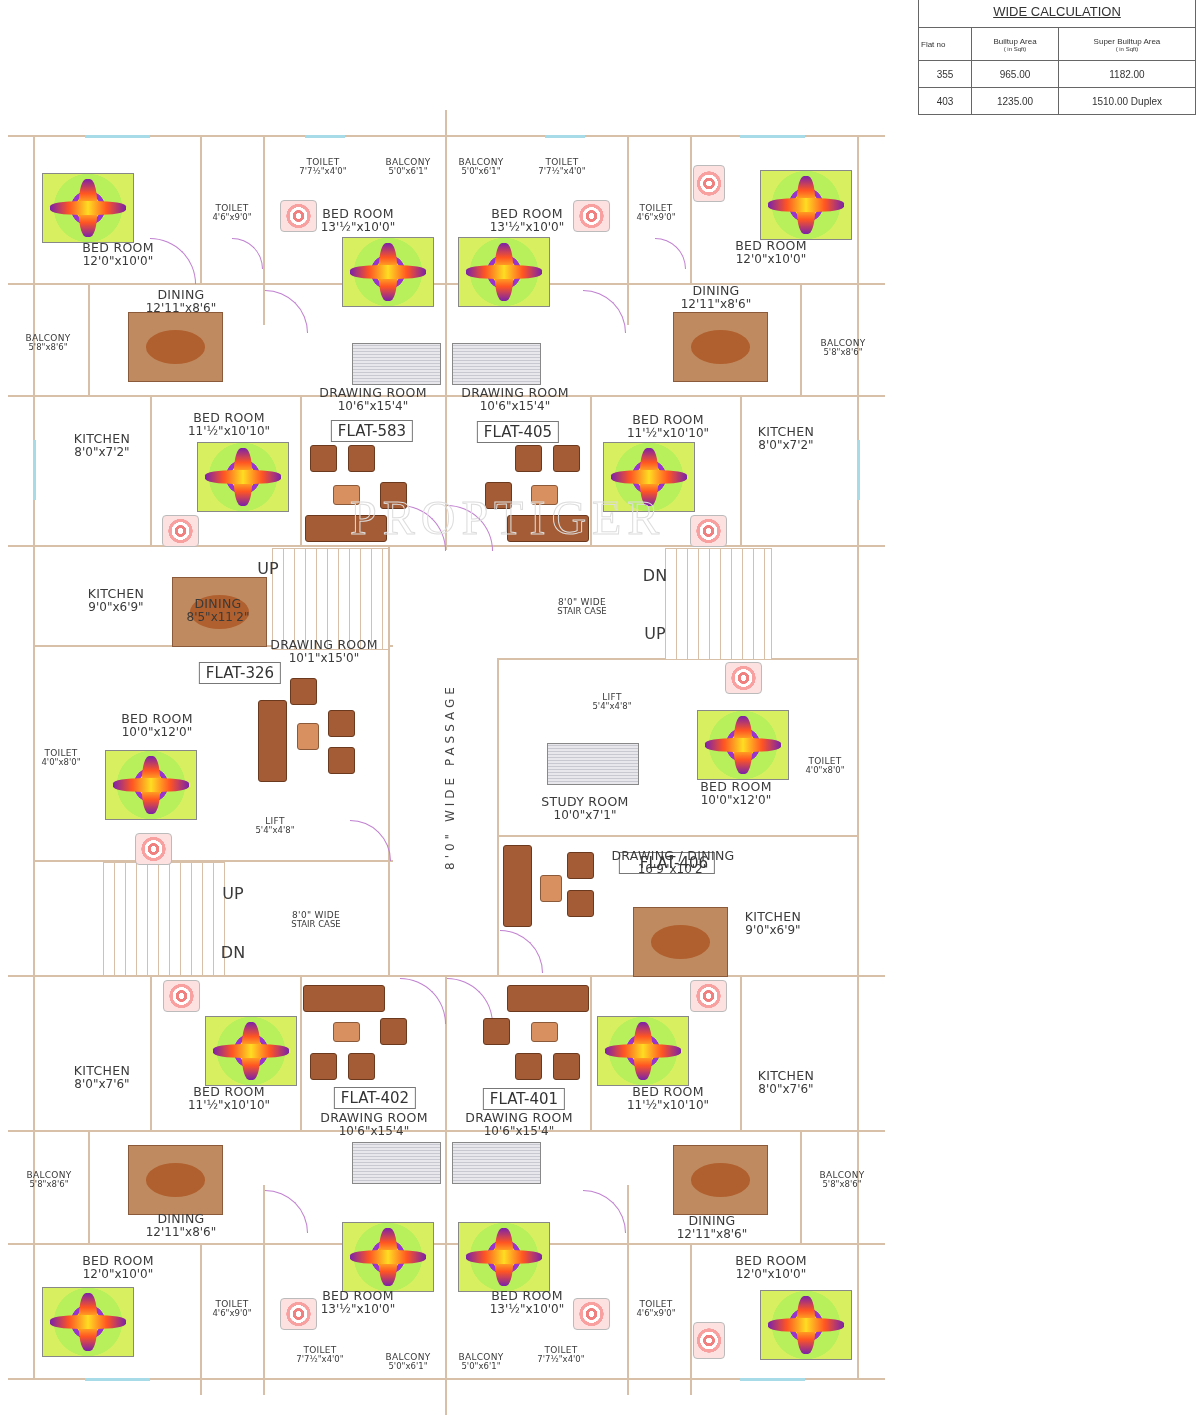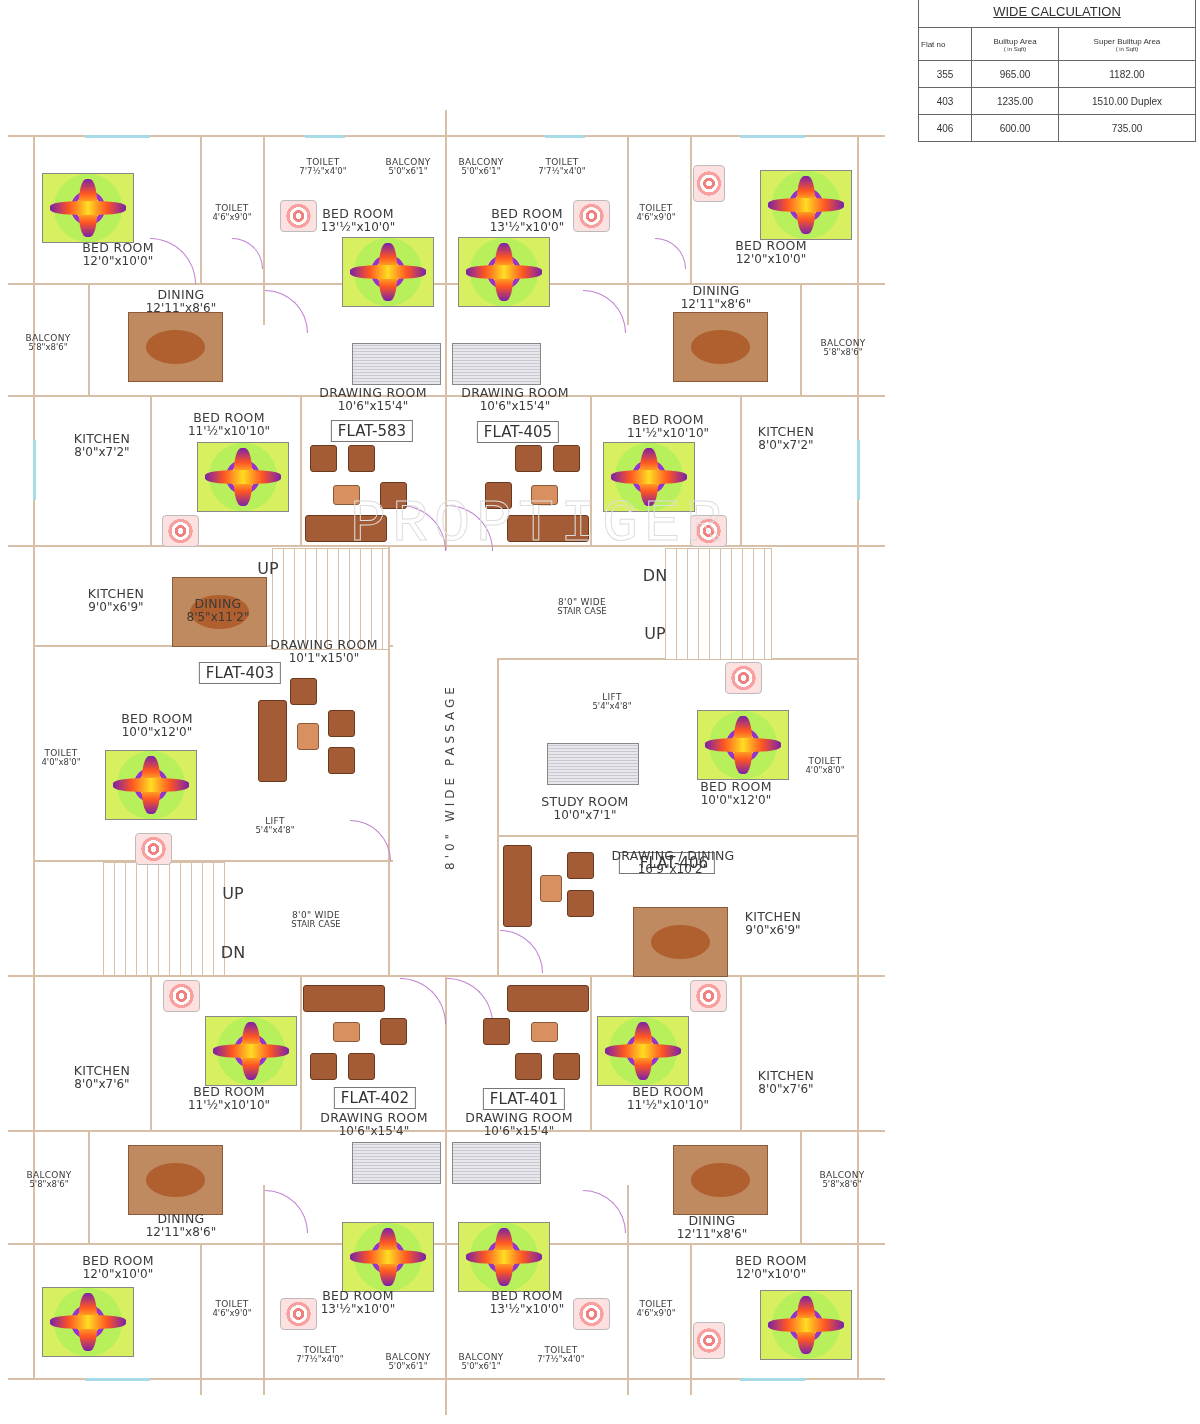--- a/index.html
+++ b/index.html
@@ -18,21 +18,21 @@
   .bed::after{content:"";position:absolute;top:40%;left:8%;height:20%;width:84%;background:linear-gradient(90deg,#7a22aa,#ff5522,#ffdd22,#ff5522,#7a22aa);border-radius:40%;}
   .table{position:absolute;background:#c08a60;border:1px solid #8a5a3a;}
   .table .top{position:absolute;left:18%;top:25%;width:64%;height:50%;background:#b0602e;border-radius:50%;}
   .sofa{position:absolute;background:#a35c35;border:1px solid #6b3a1e;border-radius:3px;}
   .ctab{position:absolute;background:#d89060;border:1px solid #8a5a3a;border-radius:3px;}
   .rug{position:absolute;background:repeating-linear-gradient(0deg,#e8e8ec 0 2px,#c8c8d0 2px 3px);border:1px solid #888;}
   .chair{position:absolute;border-radius:4px;background:radial-gradient(circle,#fff 0 12%,#f08080 13% 25%,#fff 26% 38%,#f8a0a0 39% 52%,#fde0e0 53%);border:1px solid #bbb;}
   .door{position:absolute;border:1.5px solid #c080d0;border-radius:0 100% 0 0;border-left:none;border-bottom:none;}
   .stairs{position:absolute;background:repeating-linear-gradient(90deg,#fff 0 10px,#d8c0a8 10px 11px);border:1px solid #d8c0a8;}
   .passage{position:absolute;left:443px;top:690px;transform:rotate(-90deg);transform-origin:left top;font-size:12px;letter-spacing:4px;color:#444;white-space:nowrap;}
-  .watermark{position:absolute;left:350px;top:490px;font-size:60px;color:transparent;-webkit-text-stroke:1px #ddd;letter-spacing:6px;font-family:Liberation Mono, monospace;}
+  .watermark{position:absolute;left:350px;top:490px;font-size:48px;color:transparent;-webkit-text-stroke:1px #ddd;letter-spacing:6px;font-family:Liberation Serif, serif;}
   .area{position:absolute;left:918px;top:0;width:276px;border-left:1px solid #666;border-right:1px solid #666;font-family:"Liberation Sans",sans-serif;}
   .area .title{text-align:center;font-size:13px;text-decoration:underline;padding:4px 0 8px;border-bottom:1px solid #666;}
   .area table{width:100%;border-collapse:collapse;font-size:10px;}
   .area td,.area th{border-bottom:1px solid #666;border-right:1px solid #666;height:24px;text-align:center;font-weight:normal;}
   .area th{height:30px;font-size:8px;}
   .area th .u{display:block;font-size:6px;}
   .area td:last-child,.area th:last-child{border-right:none;}
   .area th:first-child{text-align:left;padding-left:2px;}
 </style>
 </head>
@@ -49,25 +49,20 @@
     </tr>
     <tr>
           <td>355</td>
           <td>965.00</td>
           <td>1182.00</td>
         </tr>
     <tr>
           <td>403</td>
           <td>1235.00</td>
           <td>1510.00 Duplex</td>
-        </tr>
-    <tr>
-          <td>406</td>
-          <td>600.00</td>
-          <td>735.00</td>
         </tr>
   </tbody>
     </table>
 </div>
 
 <div class="plan">
 
   <div class="wline" style="left:8px;top:135px;width:877px;height:2px;"></div>
   <div class="wline" style="left:8px;top:1378px;width:877px;height:2px;"></div>
   <div class="wline" style="left:33px;top:135px;width:2px;height:1245px;"></div>
@@ -311,21 +306,21 @@
     </div>
   <div class="lbl" style="left:668px;top:413px;">
       <span class="n">BED ROOM</span>
       <span class="d">11'½"x10'10"</span>
     </div>
   <div class="lbl" style="left:786px;top:425px;">
       <span class="n">KITCHEN</span>
       <span class="d">8'0"x7'2"</span>
     </div>
 
-  <div class="flat" style="left:240px;top:662px;">FLAT-403</div>
+  <div class="flat" style="left:240px;top:662px;">FLAT-326</div>
   <div class="lbl" style="left:116px;top:587px;">
       <span class="n">KITCHEN</span>
       <span class="d">9'0"x6'9"</span>
     </div>
   <div class="lbl" style="left:218px;top:597px;">
       <span class="n">DINING</span>
       <span class="d">8'5"x11'2"</span>
     </div>
   <div class="lbl" style="left:324px;top:638px;">
       <span class="n">DRAWING ROOM</span>

